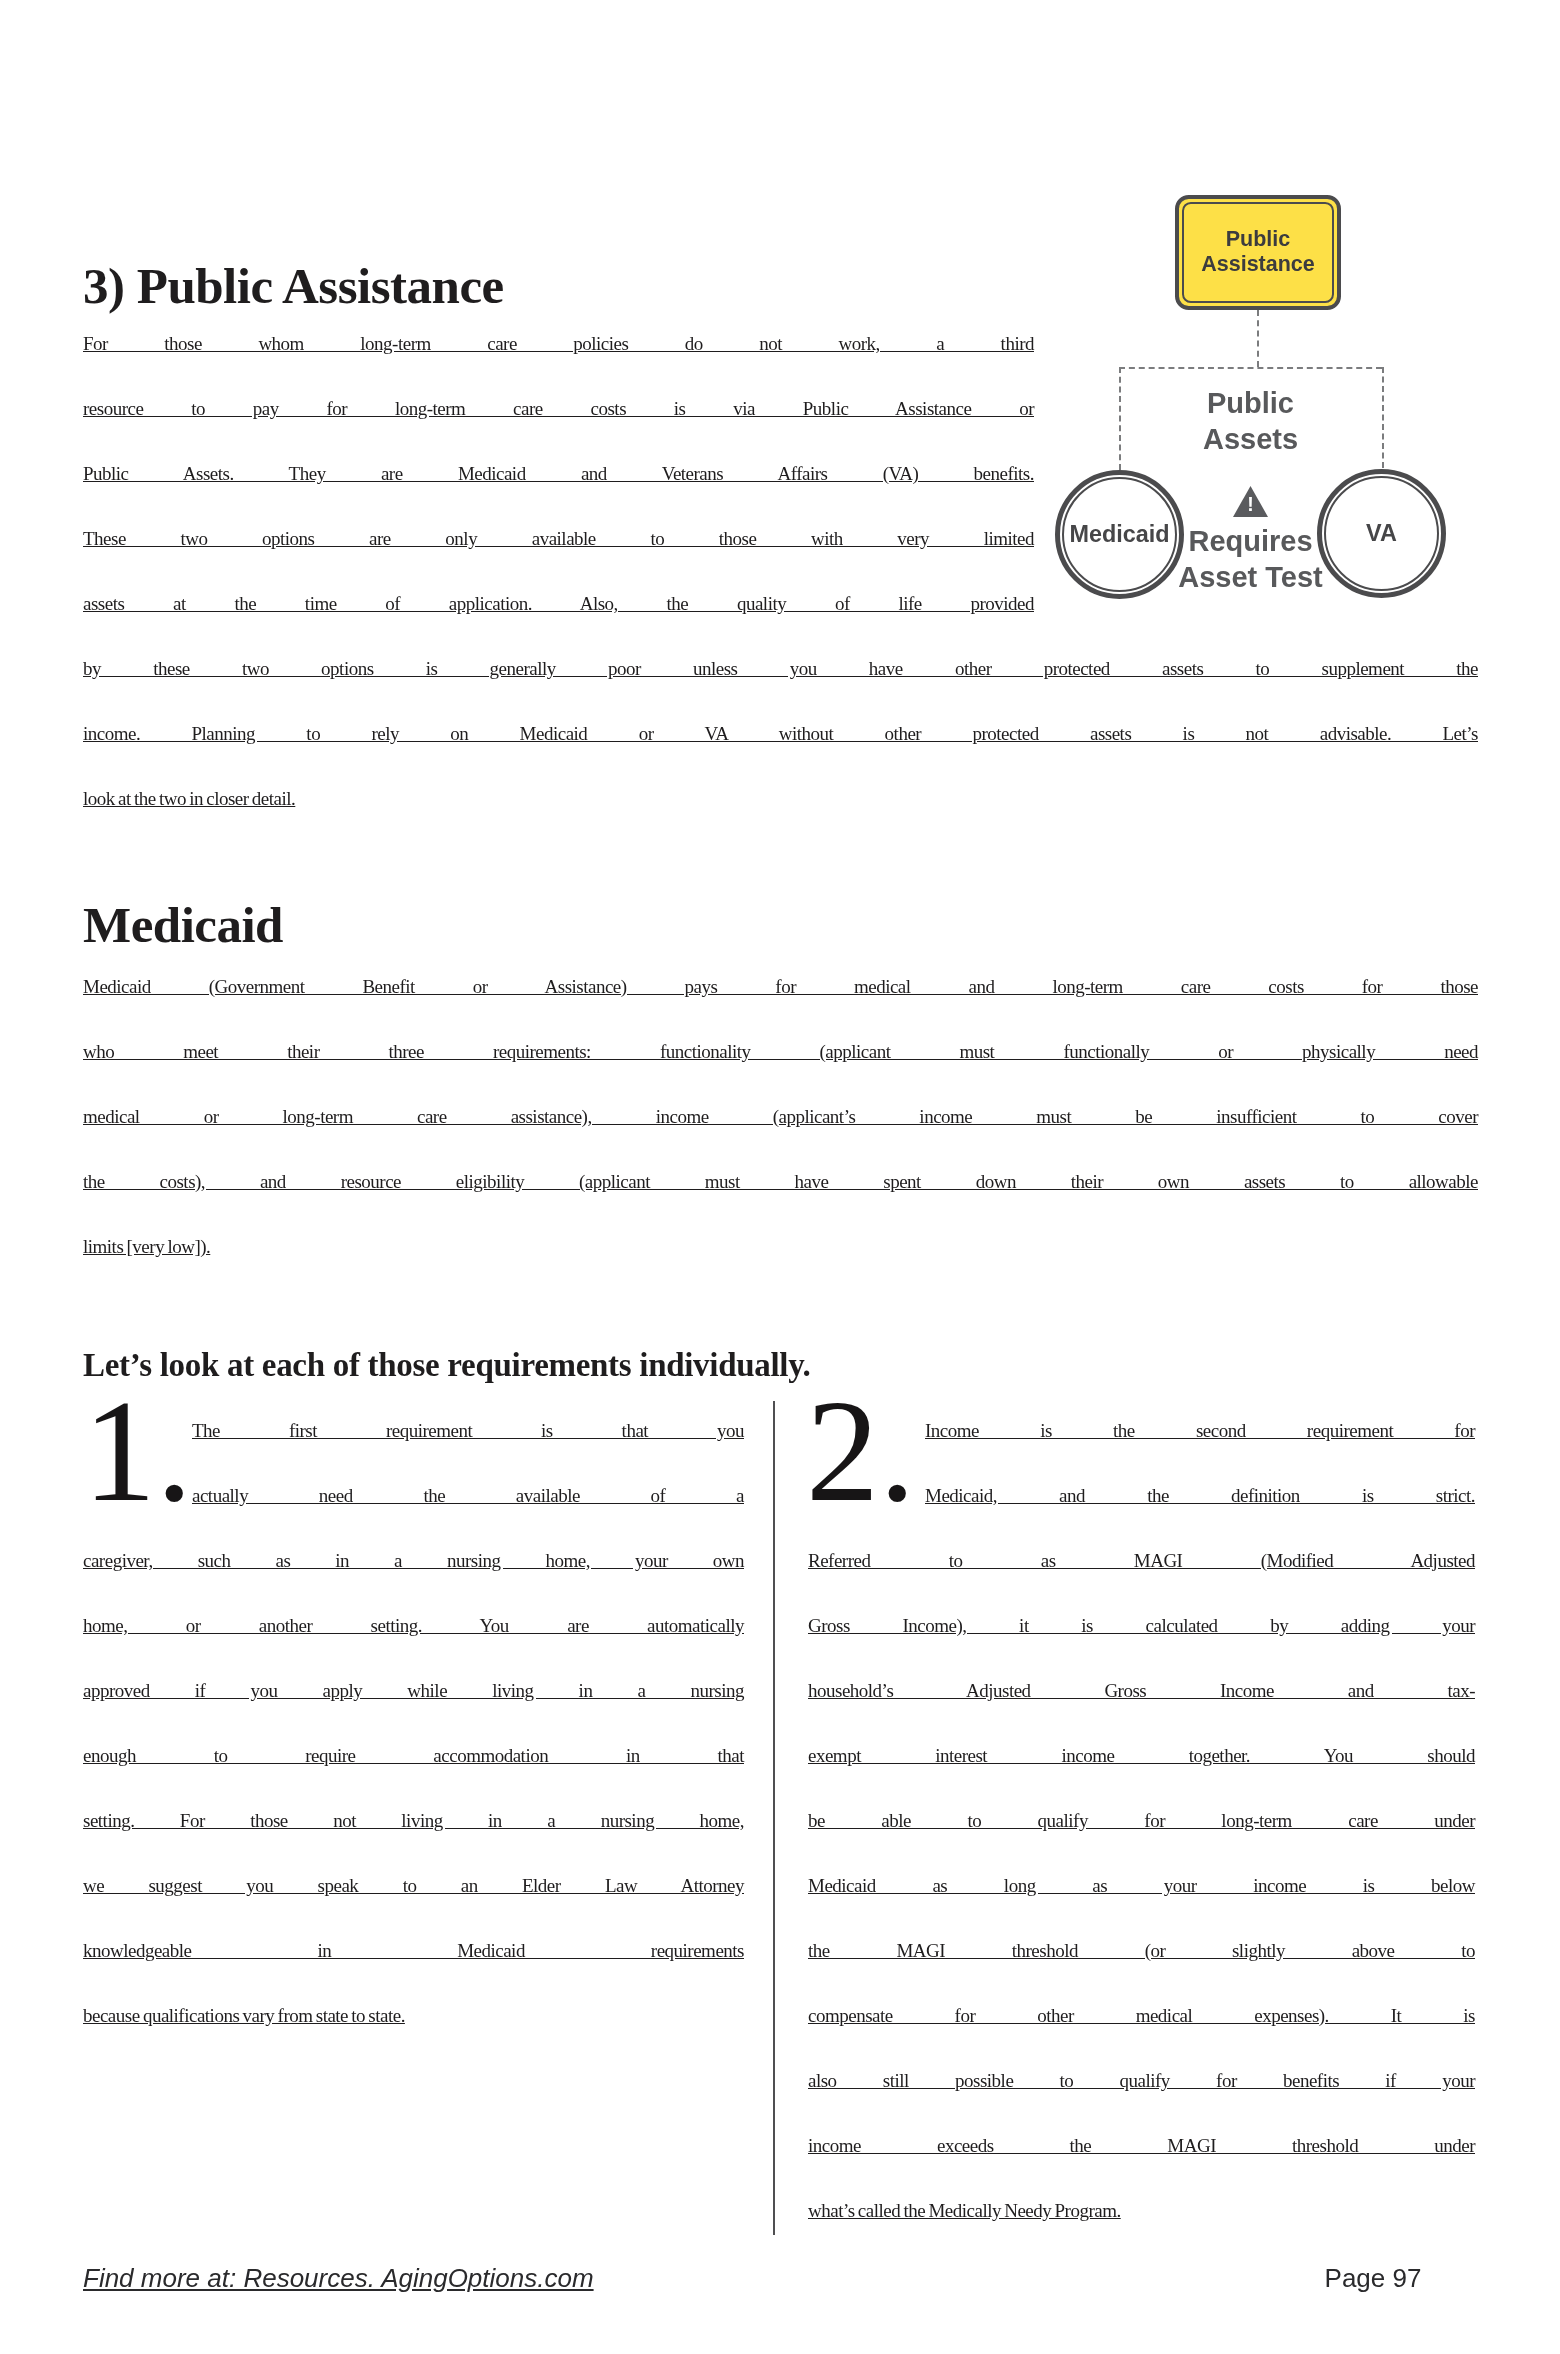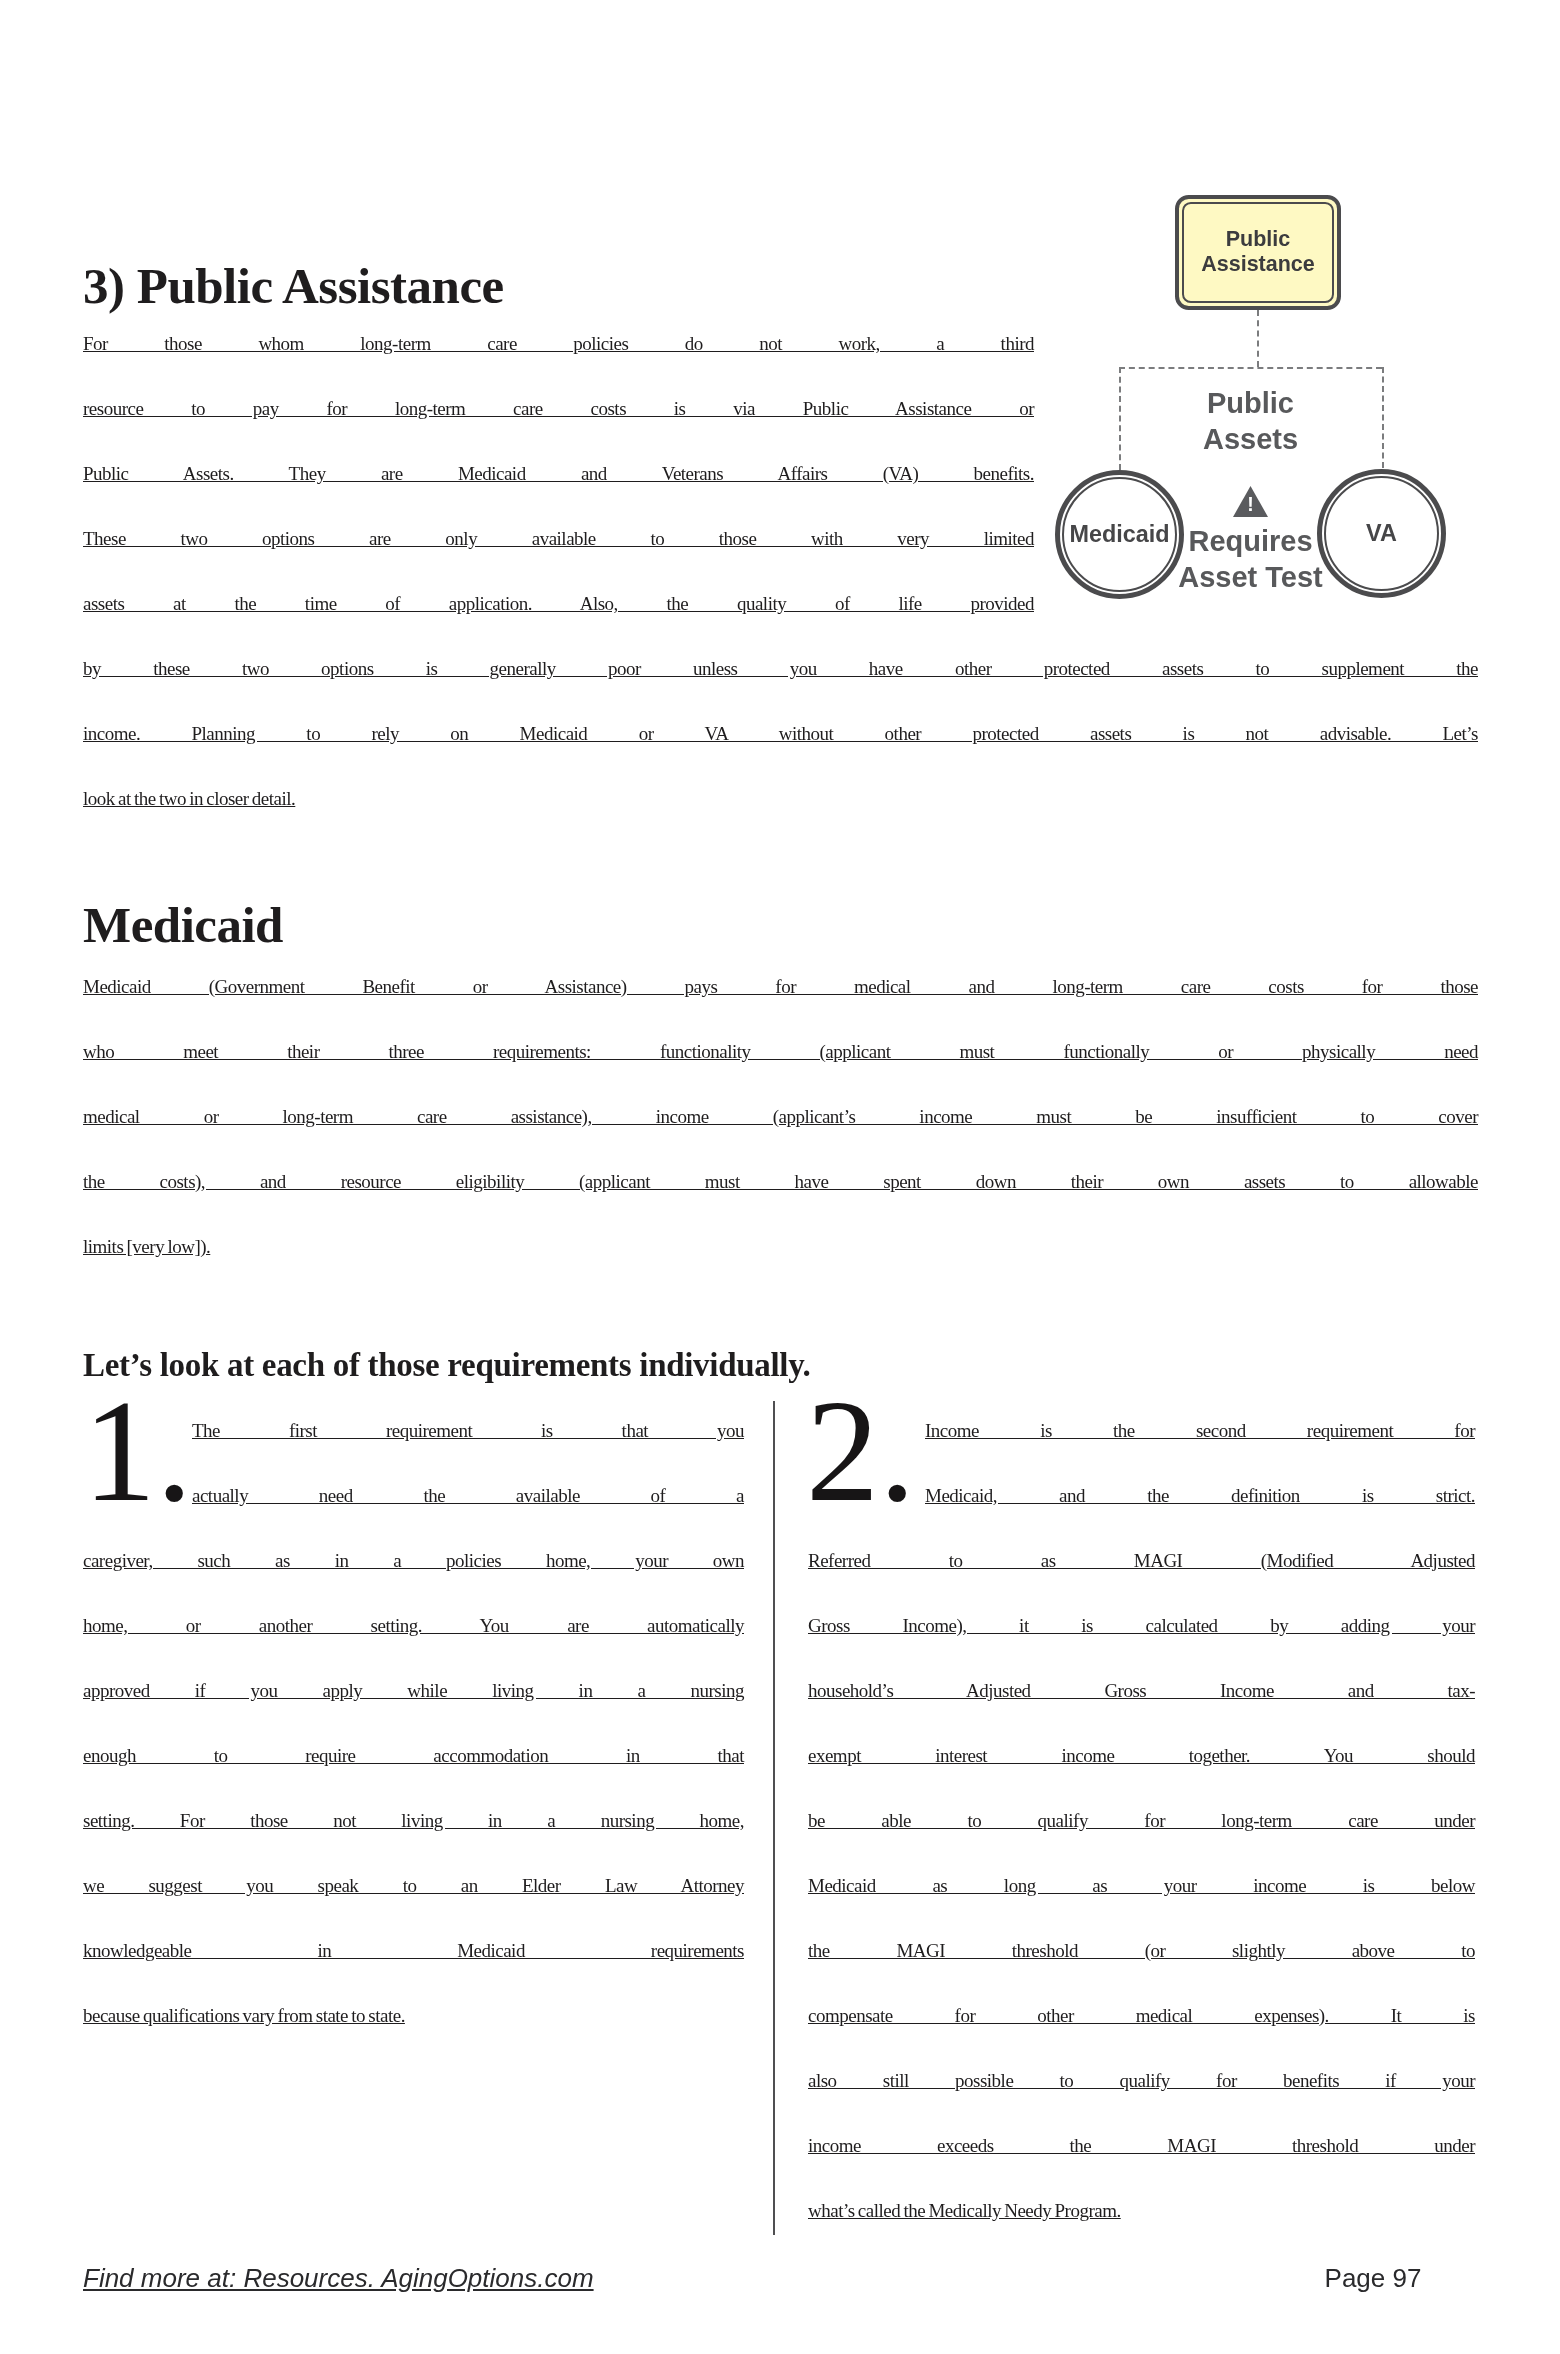--- a/index.html
+++ b/index.html
@@ -25,21 +25,21 @@
   .ind2{padding-left:117px;box-sizing:border-box;}
   .bignum{position:absolute;font-size:146px;line-height:117px;font-weight:normal;color:#171516;}
   .bignum.n1{left:83px;top:1393px;}
   .bignum.n2{left:806px;top:1393px;}
   .divider{position:absolute;left:773px;top:1401px;width:2px;height:834px;background:#4f4f51;}
   
   .footer-left{position:absolute;left:83px;top:2263px;font-family:"Liberation Sans",sans-serif;font-style:italic;font-size:26px;color:#2a2a2c;text-decoration:underline;}
   .footer-right{position:absolute;left:1268px;top:2263px;width:210px;text-align:center;font-family:"Liberation Sans",sans-serif;font-size:26px;color:#2a2a2c;}
   
   .diagram{position:absolute;left:1053px;top:190px;width:419px;height:424px;font-family:"Liberation Sans",sans-serif;}
-  .dg-box{position:absolute;left:122px;top:4.9px;width:166px;height:115px;border:4.9px solid #4b4b4d;border-radius:13.7px;box-sizing:border-box;background:#fef9c3;}
+  .dg-box{position:absolute;left:122px;top:4.9px;width:166px;height:115px;border:4.9px solid #4b4b4d;border-radius:13.7px;box-sizing:border-box;background:#fde047;}
   .dg-box-inner{position:absolute;left:2.9px;top:2.9px;right:2.9px;bottom:2.9px;border:2px solid #4b4b4d;border-radius:8.8px;display:flex;align-items:center;justify-content:center;text-align:center;}
   .dg-box-label{font-size:21.5px;font-weight:bold;color:#3c3c3e;line-height:25px;}
   .dash-v{position:absolute;border-left:2px dashed #7b7c7e;width:0;}
   .dash-h{position:absolute;border-top:2px dashed #7b7c7e;height:0;}
   .stem{left:204px;top:120px;height:57px;}
   .rail{left:66px;top:177px;width:263px;}
   .drop-l{left:66px;top:177px;height:103px;}
   .drop-r{left:329px;top:177px;height:101px;}
   .dg-group-label{position:absolute;left:100px;top:195px;width:195px;text-align:center;font-size:29px;font-weight:bold;color:#58595b;line-height:36px;}
   .dg-circle{position:absolute;width:129px;height:129px;border:5.9px solid #4b4b4d;border-radius:50%;box-sizing:border-box;background:#fff;}
@@ -110,21 +110,21 @@
     <div class="line j w-full">the costs), and resource eligibility (applicant must have spent down their own assets to allowable</div>
     <div class="line w-full">limits [very low]).</div>
   </div>
 
   <h3 class="subhead">Let’s look at each of those requirements individually.</h3>
 
   <div class="bignum n1">1.</div>
   <div class="col col1">
     <div class="line j ind1">The first requirement is that you</div>
     <div class="line j ind1">actually need the available of a</div>
-    <div class="line j">caregiver, such as in a policies home, your own</div>
+    <div class="line j">caregiver, such as in a nursing home, your own</div>
     <div class="line j">home, or another setting. You are automatically</div>
     <div class="line j">approved if you apply while living in a nursing</div>
     <div class="line j">enough to require accommodation in that</div>
     <div class="line j">setting. For those not living in a nursing home,</div>
     <div class="line j">we suggest you speak to an Elder Law Attorney</div>
     <div class="line j">knowledgeable in Medicaid requirements</div>
     <div class="line">because qualifications vary from state to state.</div>
   </div>
 
   <div class="divider"></div>

